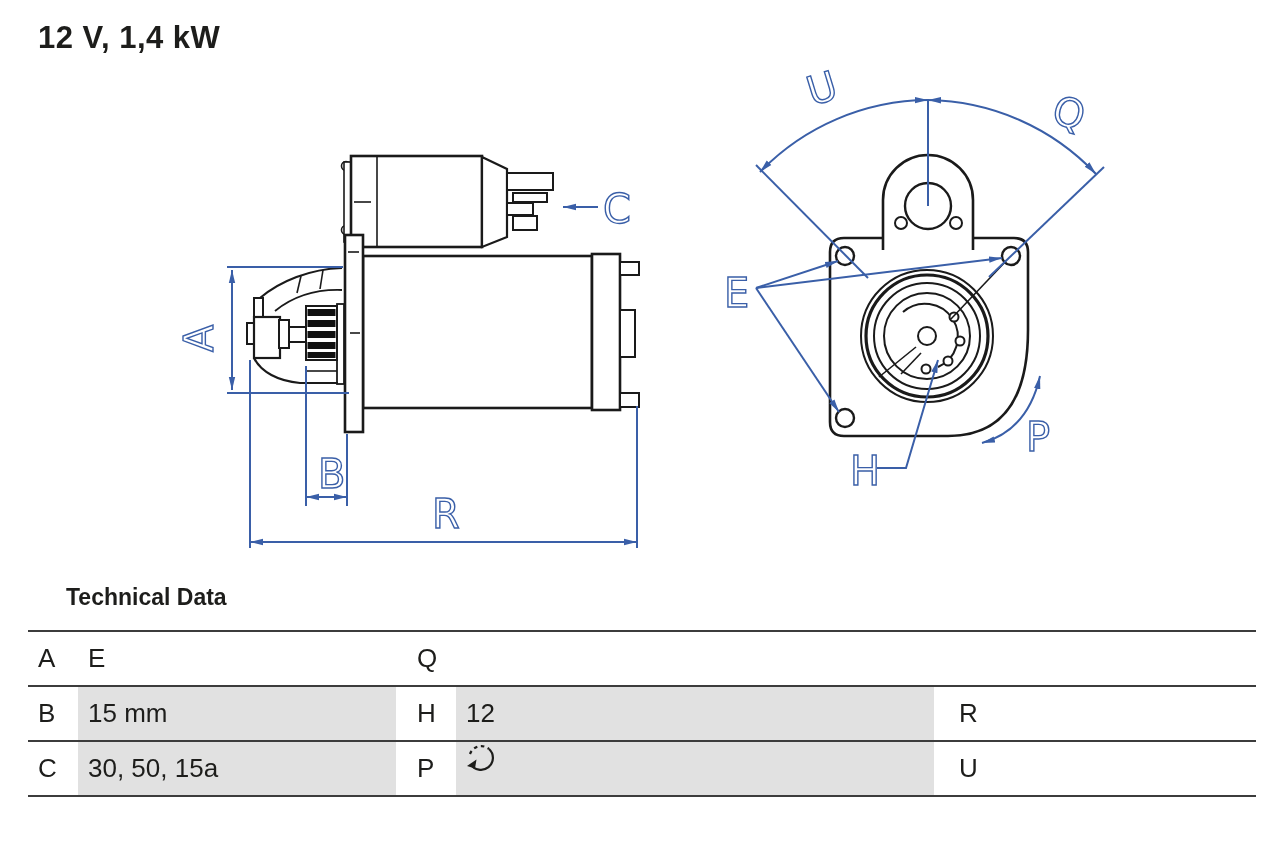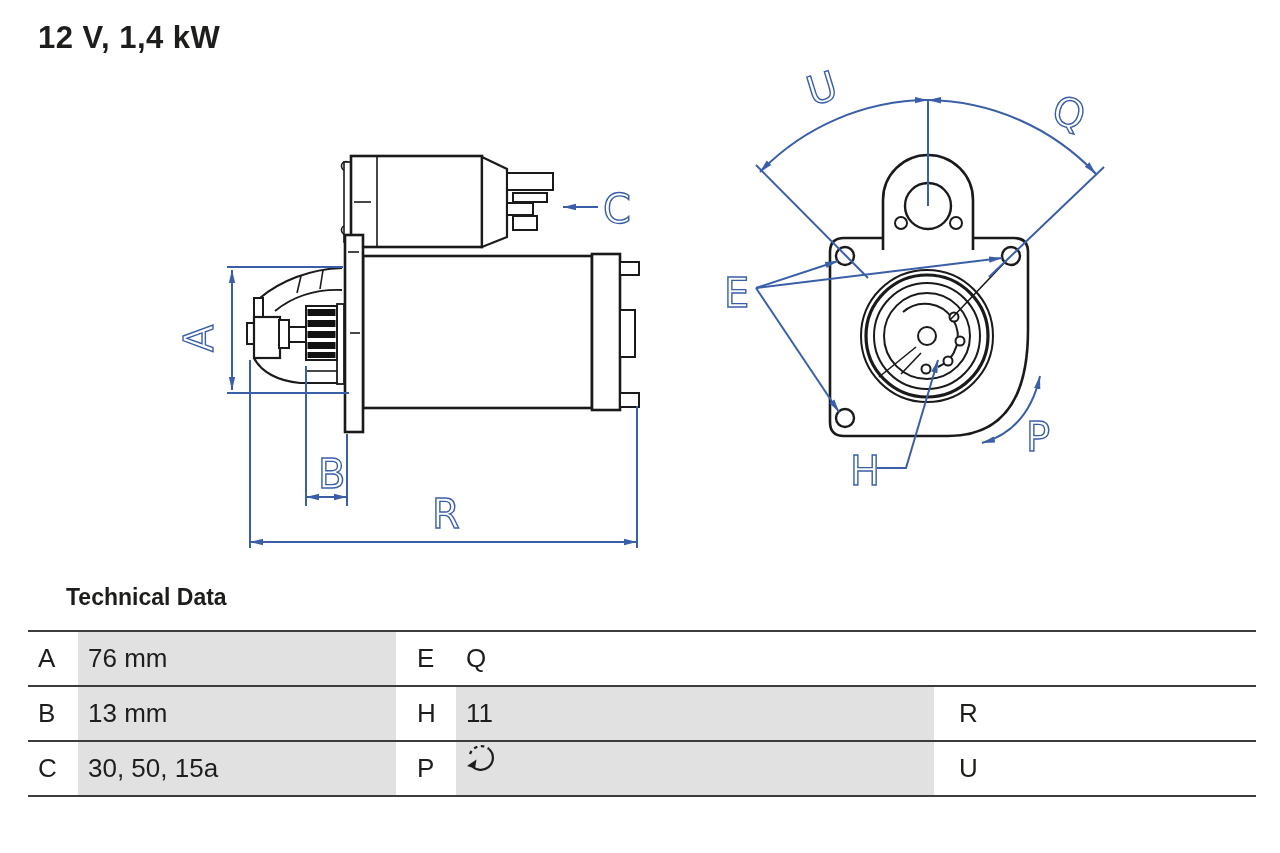--- a/index.html
+++ b/index.html
@@ -156,30 +156,29 @@
       <text class="dimlabel" x="1026" y="451">P</text>
     </g>
   </svg>
 
   <div id="tech-heading">Technical Data</div>
 
   <div id="tech-table">
 
     <div class="t-row">
       <div class="cell cell-letter">A</div>
-      <div class="cell cell-value">76 mm</div>
       <div class="cell cell-letter">E</div>
       <div class="cell cell-letter">Q</div>
     </div>
 
     <div class="t-row">
       <div class="cell cell-letter">B</div>
-      <div class="cell cell-value">13 mm</div>
+      <div class="cell cell-value">15 mm</div>
       <div class="cell cell-letter">H</div>
-      <div class="cell cell-value">11</div>
+      <div class="cell cell-value">12</div>
       <div class="cell cell-letter">R</div>
     </div>
 
     <div class="t-row">
       <div class="cell cell-letter">C</div>
       <div class="cell cell-value">30, 50, 15a</div>
       <div class="cell cell-letter">P</div>
       <div class="cell cell-value">
         <span class="icon-wrap">
           <svg width="34" height="36" viewBox="0 0 34 36" xmlns="http://www.w3.org/2000/svg">

